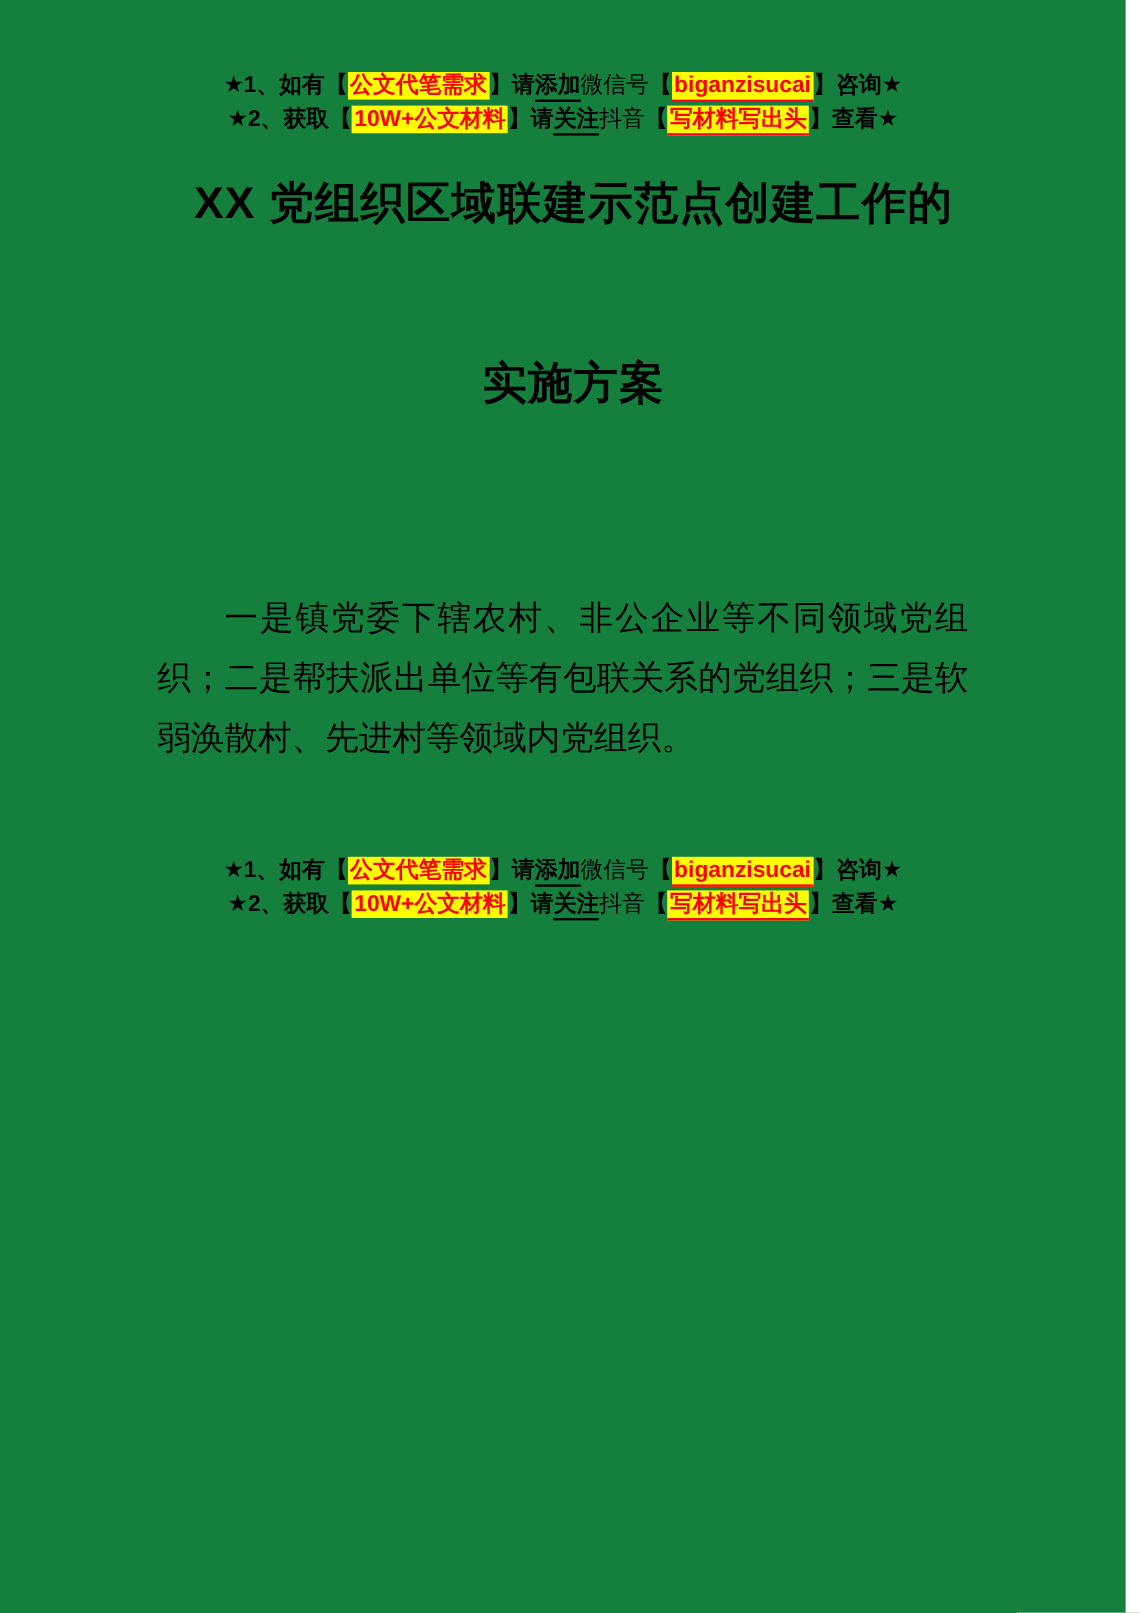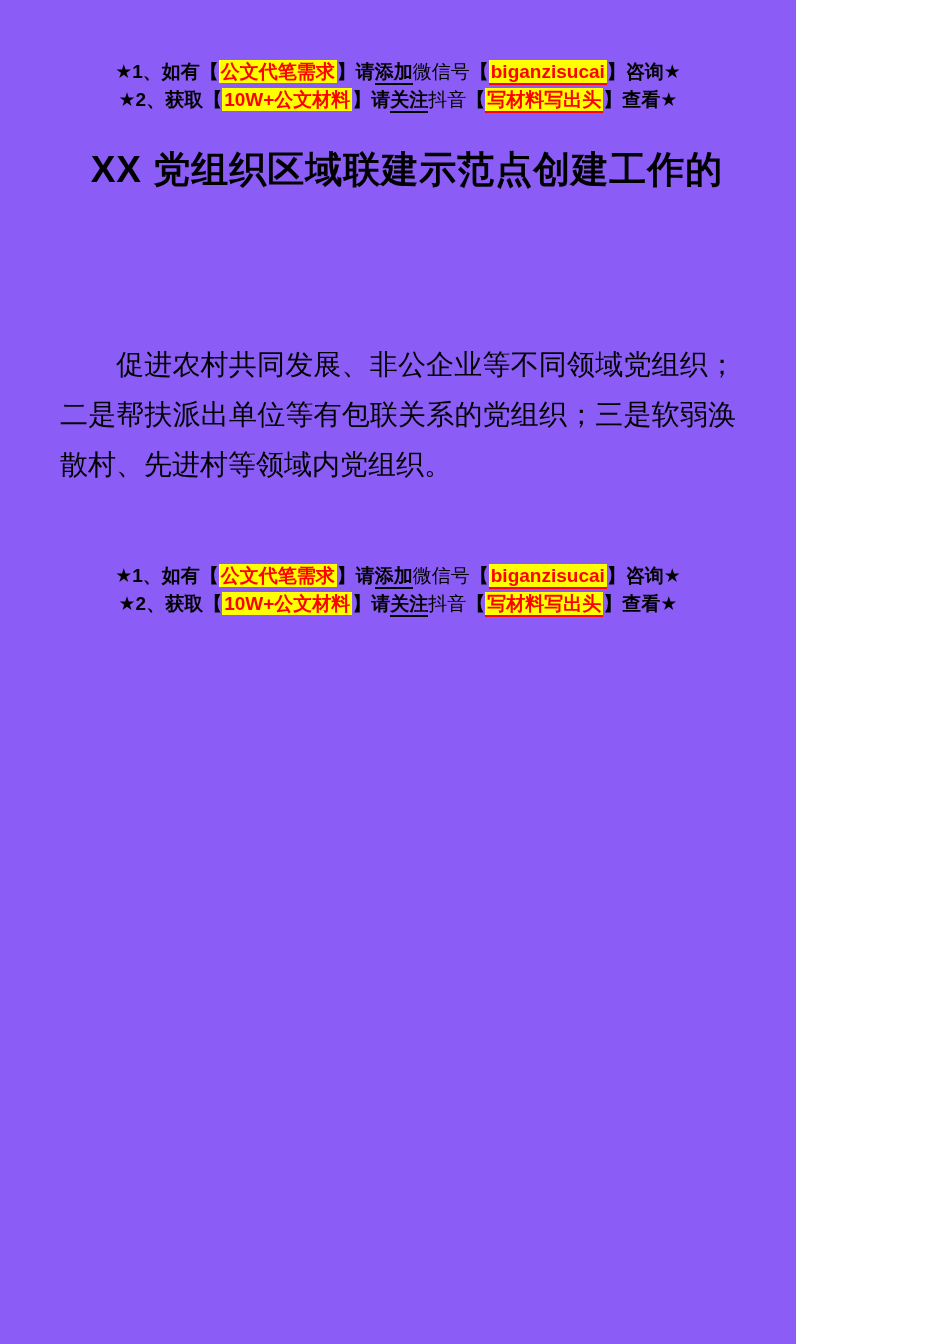--- a/index.html
+++ b/index.html
@@ -4,22 +4,22 @@
 <style>
   html, body { margin: 0; padding: 0; }
   body {
     width: 950px; height: 1344px;
     background: #ffffff;
     font-family: "Liberation Sans", "DejaVu Sans", sans-serif;
     color: #000000;
   }
   .page {
     position: relative;
-    width: 796px; height: 1344px;
-    background: #8b5cf6;
+    width: 938px; height: 1344px;
+    background: #15803d;
     overflow: hidden;
   }
   
   .promo {
     text-align: center;
     font-weight: 700;
     font-size: 19px;
     line-height: 28px;
     color: #000000;
   }
@@ -71,24 +71,25 @@
   <div class="promo promo-top">
     <div class="promo-line">
       <span>★1、如有【</span><span class="hl">公文代笔需求</span><span>】请</span><span class="u">添加</span><span class="reg">微信号</span><span>【</span><span class="hl ru">biganzisucai</span><span>】咨询★</span>
     </div>
     <div class="promo-line">
       <span>★2、获取【</span><span class="hl">10W+公文材料</span><span>】请</span><span class="u">关注</span><span class="reg">抖音</span><span>【</span><span class="hl ru">写材料写出头</span><span>】查看★</span>
     </div>
   </div>
 
   <h1 class="doc-title title1">XX 党组织区域联建示范点创建工作的</h1>
+  <h1 class="doc-title title2">实施方案</h1>
 
   <div class="content">
     <p class="para blank"></p>
-    <p class="para indent">促进农村共同发展、非公企业等不同领域党组织；二是帮扶派出单位等有包联关系的党组织；三是软弱涣散村、先进村等领域内党组织。</p>
+    <p class="para indent">一是镇党委下辖农村、非公企业等不同领域党组织；二是帮扶派出单位等有包联关系的党组织；三是软弱涣散村、先进村等领域内党组织。</p>
   </div>
 
   <div class="promo promo-bottom">
     <div class="promo-line">
       <span>★1、如有【</span><span class="hl">公文代笔需求</span><span>】请</span><span class="u">添加</span><span class="reg">微信号</span><span>【</span><span class="hl ru">biganzisucai</span><span>】咨询★</span>
     </div>
     <div class="promo-line">
       <span>★2、获取【</span><span class="hl">10W+公文材料</span><span>】请</span><span class="u">关注</span><span class="reg">抖音</span><span>【</span><span class="hl ru">写材料写出头</span><span>】查看★</span>
     </div>
   </div>

